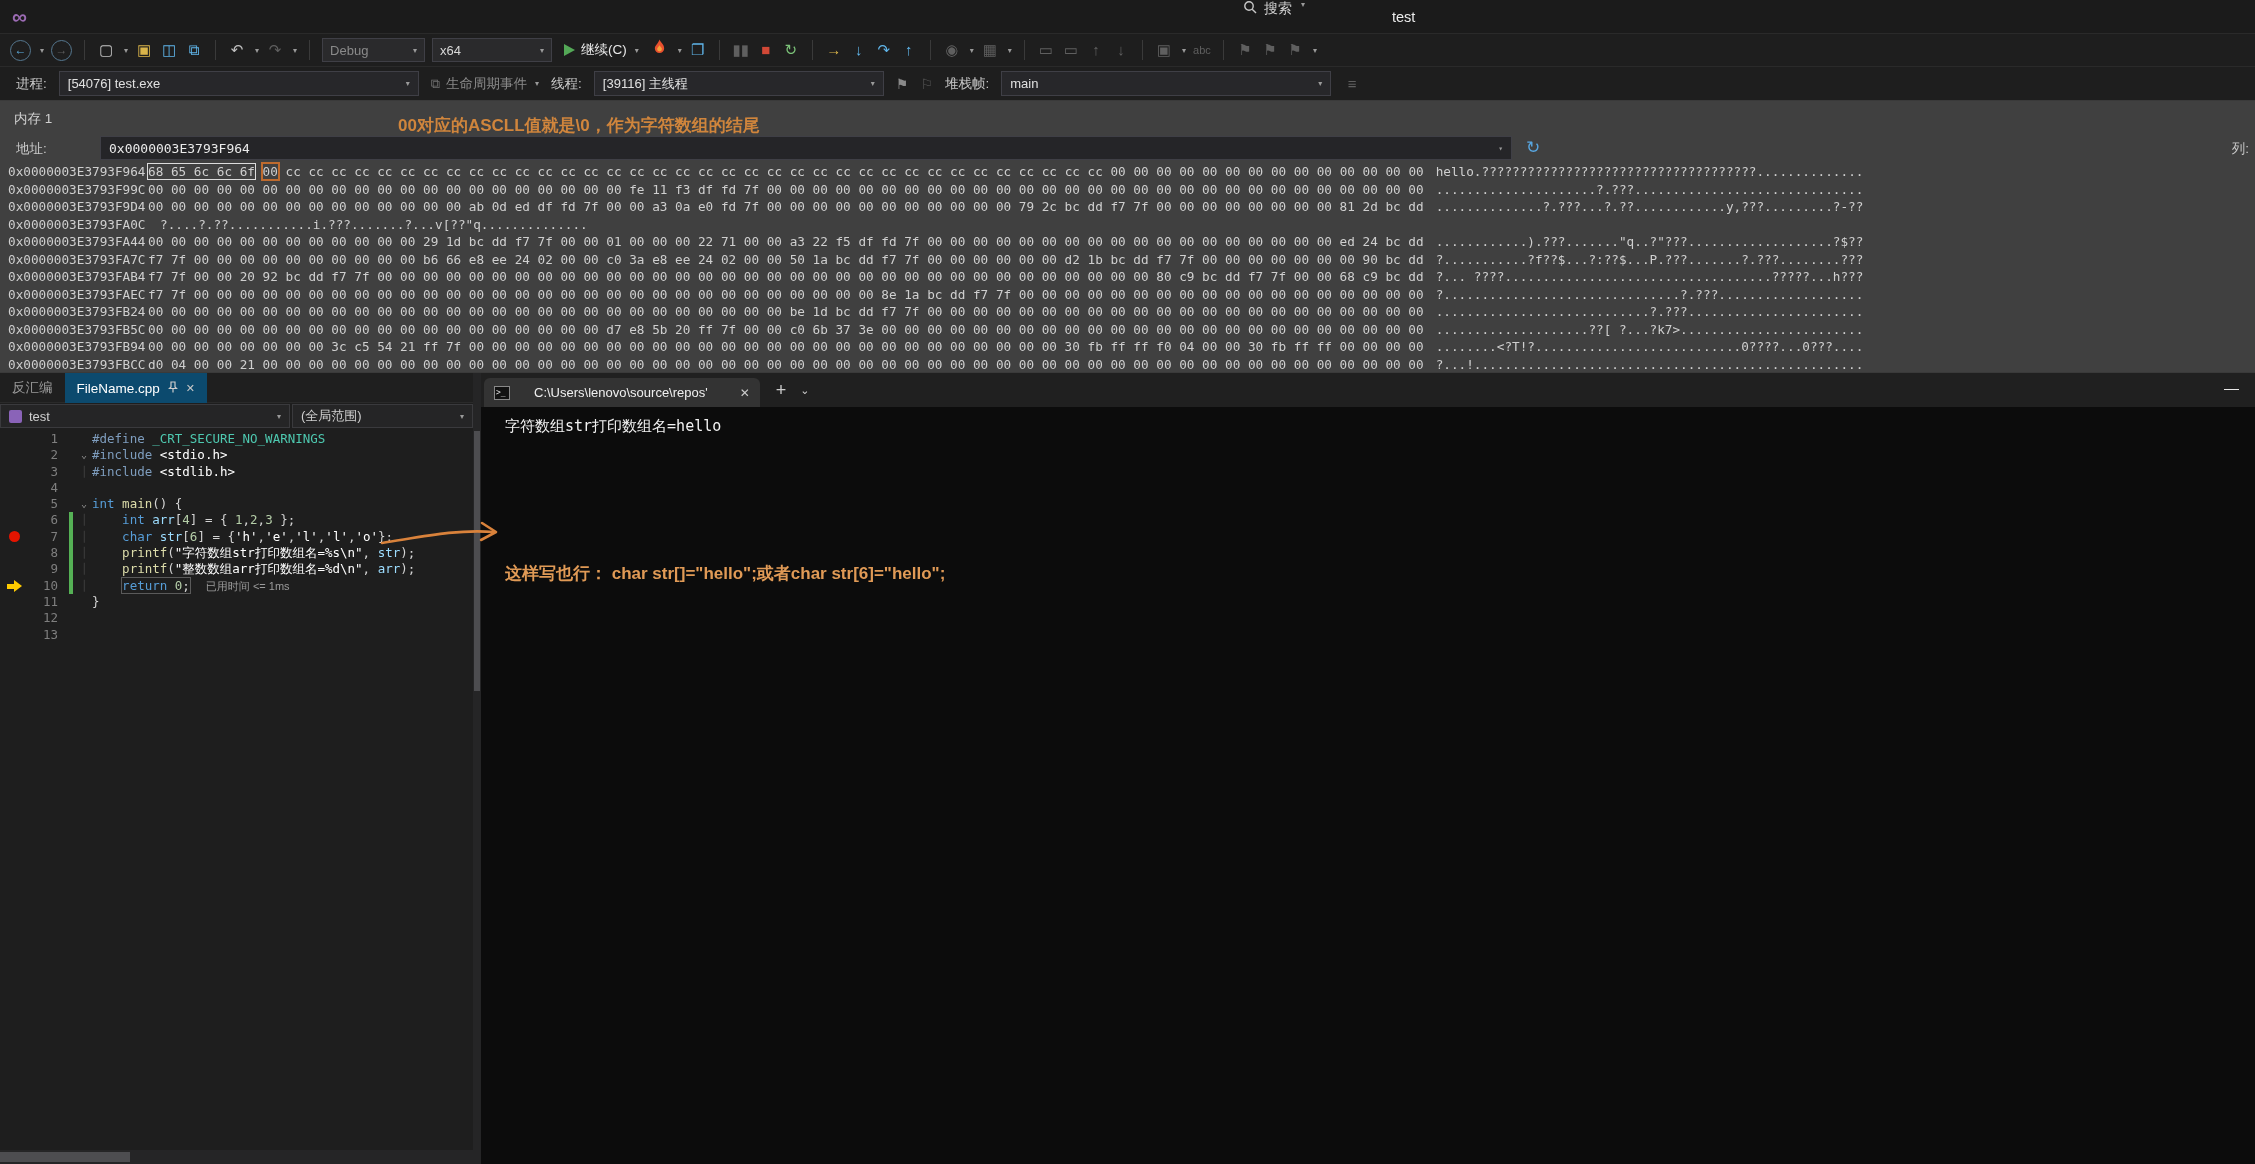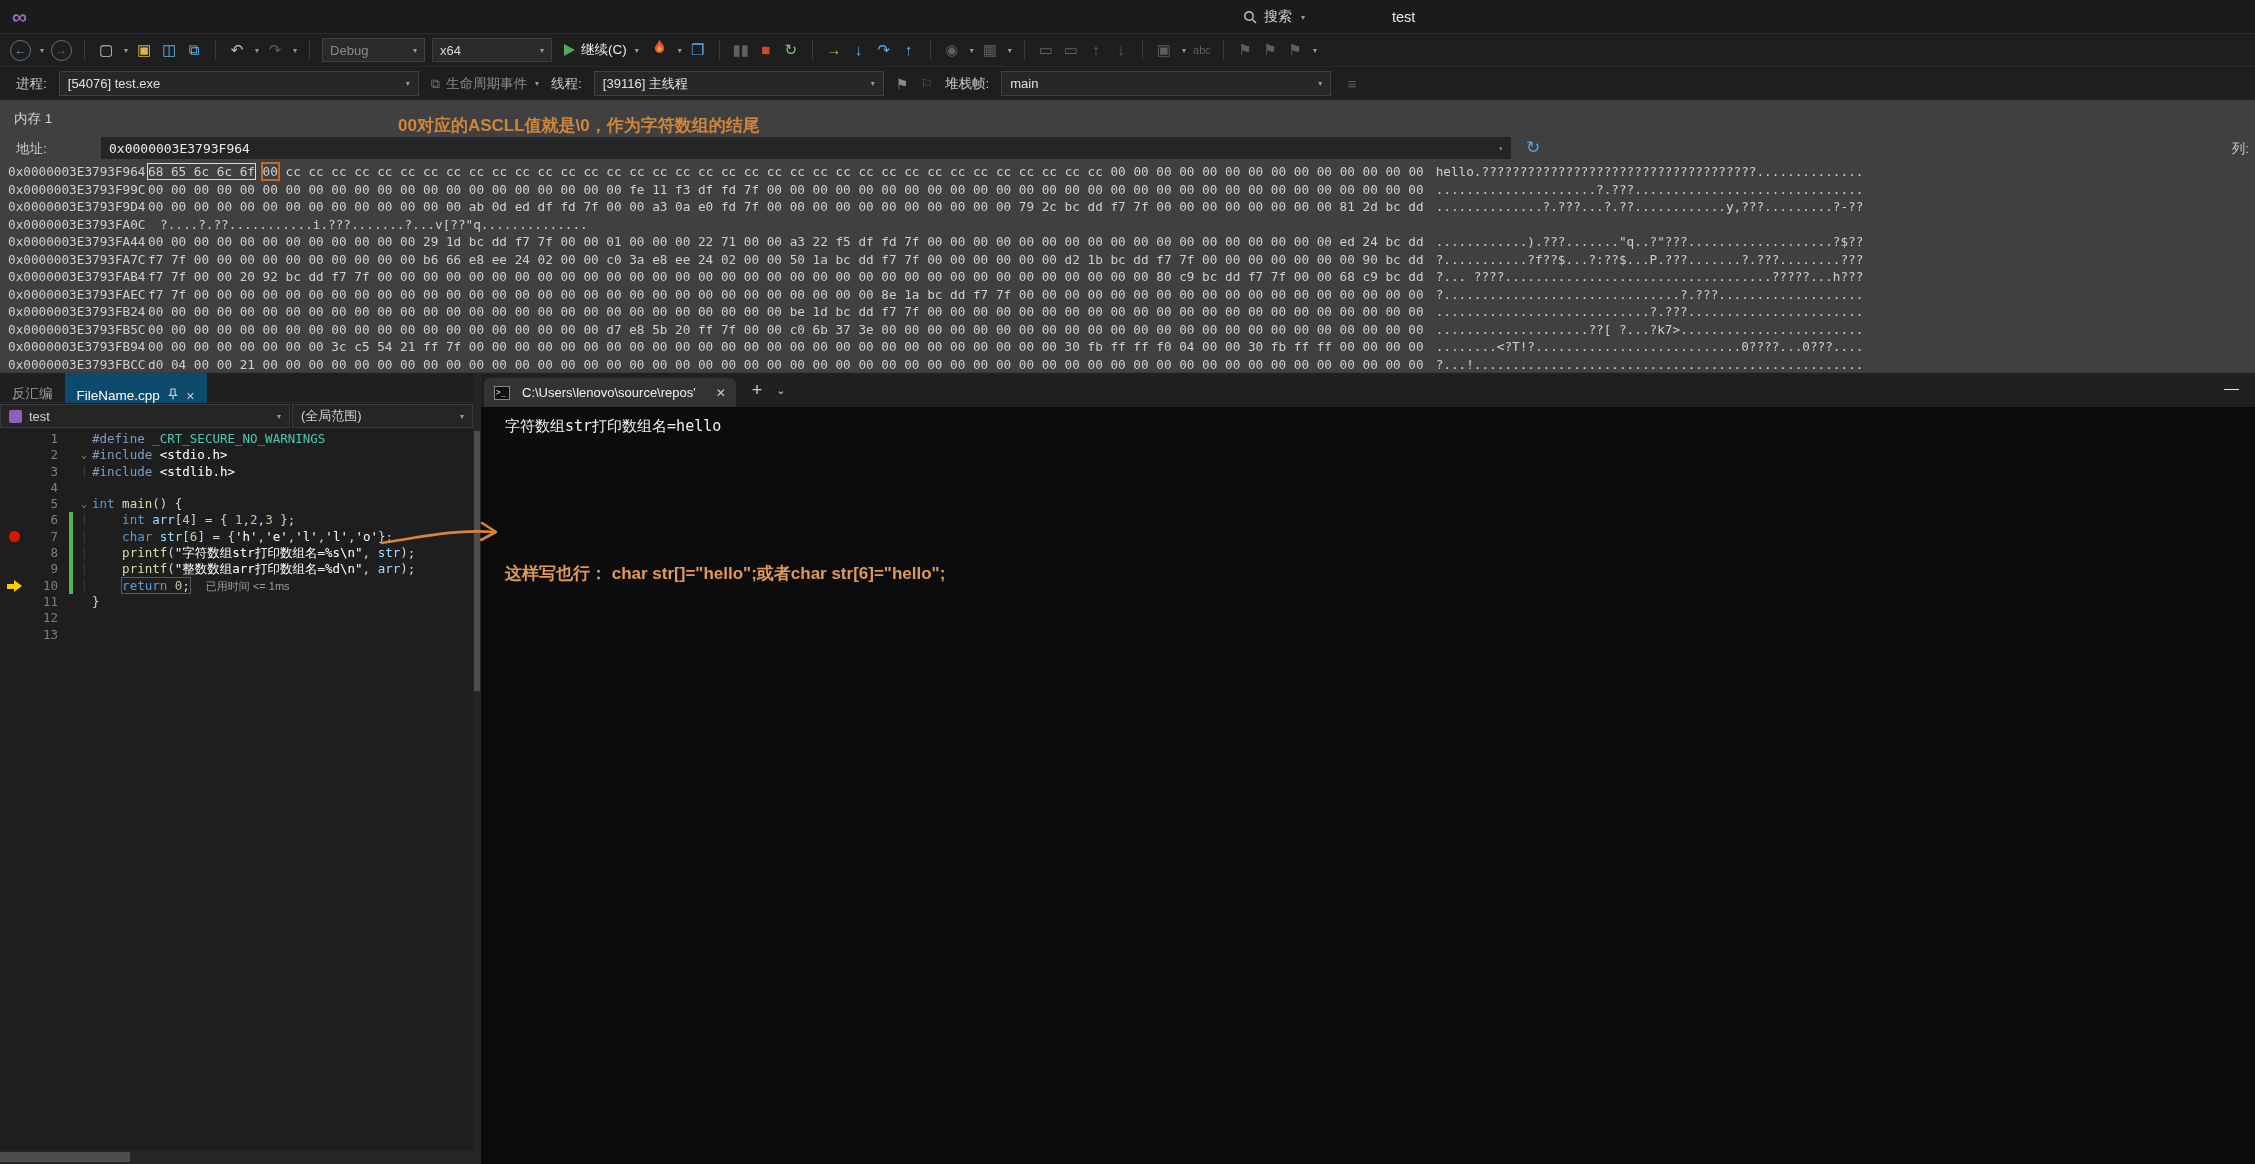--- a/index.html
+++ b/index.html
@@ -4,21 +4,21 @@
 <style>
 *{margin:0;padding:0;box-sizing:border-box}
 html,body{background:#141414;font-family:"Liberation Sans",sans-serif}
 #root{position:relative;width:2255px;height:1164px;background:#1e1e1e;color:#ccc;overflow:hidden}
 
 
 #titlebar{position:absolute;left:0;top:0;width:100%;height:34px;background:#1b1b1b;border-bottom:1px solid #2a2a2a;display:flex;align-items:center}
 .vs-logo{font-size:21px;font-weight:bold;color:#9b6bb3;margin:0 10px 0 12px;line-height:34px}
 #menus{display:flex;align-items:center}
 .menu-item{padding:0 9px;font-size:14.5px;color:#cfcfcf;line-height:34px;white-space:nowrap}
-#title-search{position:absolute;left:1243px;top:0;height:34px;display:flex;align-items:center;gap:7px;color:#cfcfcf;font-size:14px}
+#title-search{position:absolute;left:1243px;top:0;height:34px;display:flex;gap:7px;color:#cfcfcf;font-size:14px}
 #solution-name{position:absolute;left:1392px;top:0;line-height:34px;font-size:14.5px;color:#ececec}
 .caret{font-size:8px;color:#9a9a9a;margin-left:2px}
 
 
 #toolbar{position:absolute;left:0;top:34px;width:100%;height:33px;background:#1e1e1e;border-bottom:1px solid #2a2a2a;display:flex;align-items:center;padding-left:10px}
 #toolbar-items{display:flex;align-items:center;gap:7px}
 .tico{font-size:15px;min-width:18px;text-align:center;line-height:22px;color:#c0c0c0;white-space:nowrap}
 .tico.circ{border:1px solid #55778f;border-radius:50%;width:21px;height:21px;line-height:19px;font-size:12px;min-width:21px}
 .c-def{color:#c0c0c0}.c-dim{color:#5f5f5f}.c-blue{color:#5fb4e8}.c-red{color:#d14836}.c-green{color:#7cc379}.c-gold{color:#d9b44a}
 .tsep{width:1px;height:20px;background:#3a3a3a;margin:0 5px;display:inline-block}
@@ -50,21 +50,21 @@
 .mem-row{display:flex;height:17.5px;line-height:17.5px;font-family:"DejaVu Sans Mono",monospace;font-size:12.7px;color:#cfcfcf;white-space:pre}
 .mem-addr{width:148px;padding-left:8px;flex:none}
 .mem-hex{flex:none;white-space:pre}
 .mem-ascii{margin-left:12px;white-space:pre}
 .hex-sel{outline:1px solid #dcdcdc}
 .hex-mark{outline:2px solid #bf6b2e}
 
 
 #editor{position:absolute;left:0;top:373px;width:473px;height:791px;background:#1e1e1e}
 #editor-tabs{position:absolute;left:0;top:0;width:100%;height:30px;background:#1f1f1f;border-bottom:1px solid #2a2a2a;display:flex}
-.etab{display:inline-flex;align-items:flex-end;height:30px;padding:0 12px;font-size:13.5px;color:#9a9a9a;gap:8px;white-space:nowrap}
+.etab{display:inline-flex;align-items:center;height:30px;padding:0 12px;font-size:13.5px;color:#9a9a9a;gap:8px;white-space:nowrap}
 .etab.active{background:#0c4a6e;color:#fff}
 .etab-close{color:#c8c8c8;font-size:11px}
 #editor-nav{position:absolute;left:0;top:30px;width:100%;height:26px;display:flex;gap:2px}
 .nav-combo{display:flex;align-items:center;justify-content:space-between;height:24px;margin-top:1px;background:#252526;border:1px solid #3a3a3d;padding:0 8px;font-size:13px;color:#d0d0d0}
 .nav-left-group{display:flex;align-items:center;gap:7px}
 .proj-icon{width:13px;height:13px;background:#8a63b8;border-radius:2px;display:inline-block}
 #code-area{position:absolute;left:0;top:56px;right:0;bottom:14px;overflow:hidden;font-family:"DejaVu Sans Mono",monospace;font-size:12.5px;padding-top:2px}
 .code-line{display:flex;height:16.3px;line-height:16.3px;white-space:pre}
 .g-bp{width:26px;flex:none;position:relative}
 .g-bp.bp::before{content:"";position:absolute;left:9px;top:2.5px;width:11px;height:11px;border-radius:50%;background:#e51400}
@@ -81,21 +81,21 @@
 .stmt-box{outline:1px solid #5a5a5a}
 .perftip{color:#9b9b9b;font-family:"Liberation Sans",sans-serif;font-size:11px;margin-left:16px}
 #editor-vscroll{position:absolute;left:473px;top:373px;width:8px;height:791px;background:#252526}
 #editor-vscroll .thumb{position:absolute;left:1px;top:58px;width:6px;height:260px;background:#4d4d50}
 #editor-hscroll{position:absolute;left:0;top:1150px;width:473px;height:14px;background:#252526}
 #editor-hscroll .thumb{position:absolute;left:0;top:2px;width:130px;height:10px;background:#4d4d50}
 
 
 #console{position:absolute;left:481px;top:373px;width:1774px;height:791px;background:#0c0c0c}
 #console-tabbar{position:absolute;left:0;top:0;width:100%;height:34px;background:#202020;display:flex;align-items:center}
-.console-tab{display:flex;align-items:center;gap:12px;height:29px;margin-left:3px;margin-top:5px;padding:0 10px;background:#333;border-radius:6px 6px 0 0;color:#f0f0f0;font-size:13px;white-space:nowrap}
+.console-tab{display:flex;align-items:center;gap:24px;height:29px;margin-left:3px;margin-top:5px;padding:0 10px;background:#333;border-radius:6px 6px 0 0;color:#f0f0f0;font-size:13px;white-space:nowrap}
 .cmd-icon{width:16px;height:14px;background:#111;border:1px solid #888;color:#ddd;font:8px "DejaVu Sans Mono",monospace;display:inline-flex;align-items:center;padding-left:1px}
 .cmd-icon::before{content:">_"}
 .console-tab-close{color:#ccc;font-size:12px;margin-left:8px}
 #console-newtab{color:#ccc;font-size:18px;margin-left:16px;line-height:34px}
 #console-tabcaret{color:#ccc;font-size:11px;margin-left:14px}
 #console-min{position:absolute;right:16px;top:6px;color:#e8e8e8;font-size:15px}
 #console-body{position:absolute;left:0;top:34px;right:0;bottom:0;padding:9px 0 0 24px;font-family:"DejaVu Sans Mono",monospace;font-size:15px;color:#f2f2f2}
 .console-line{line-height:21px;white-space:pre}
 #console-note{position:absolute;left:24px;top:155px;font-size:17px;font-weight:bold;color:#e09a56;font-family:"Liberation Sans",sans-serif;white-space:nowrap}
 

